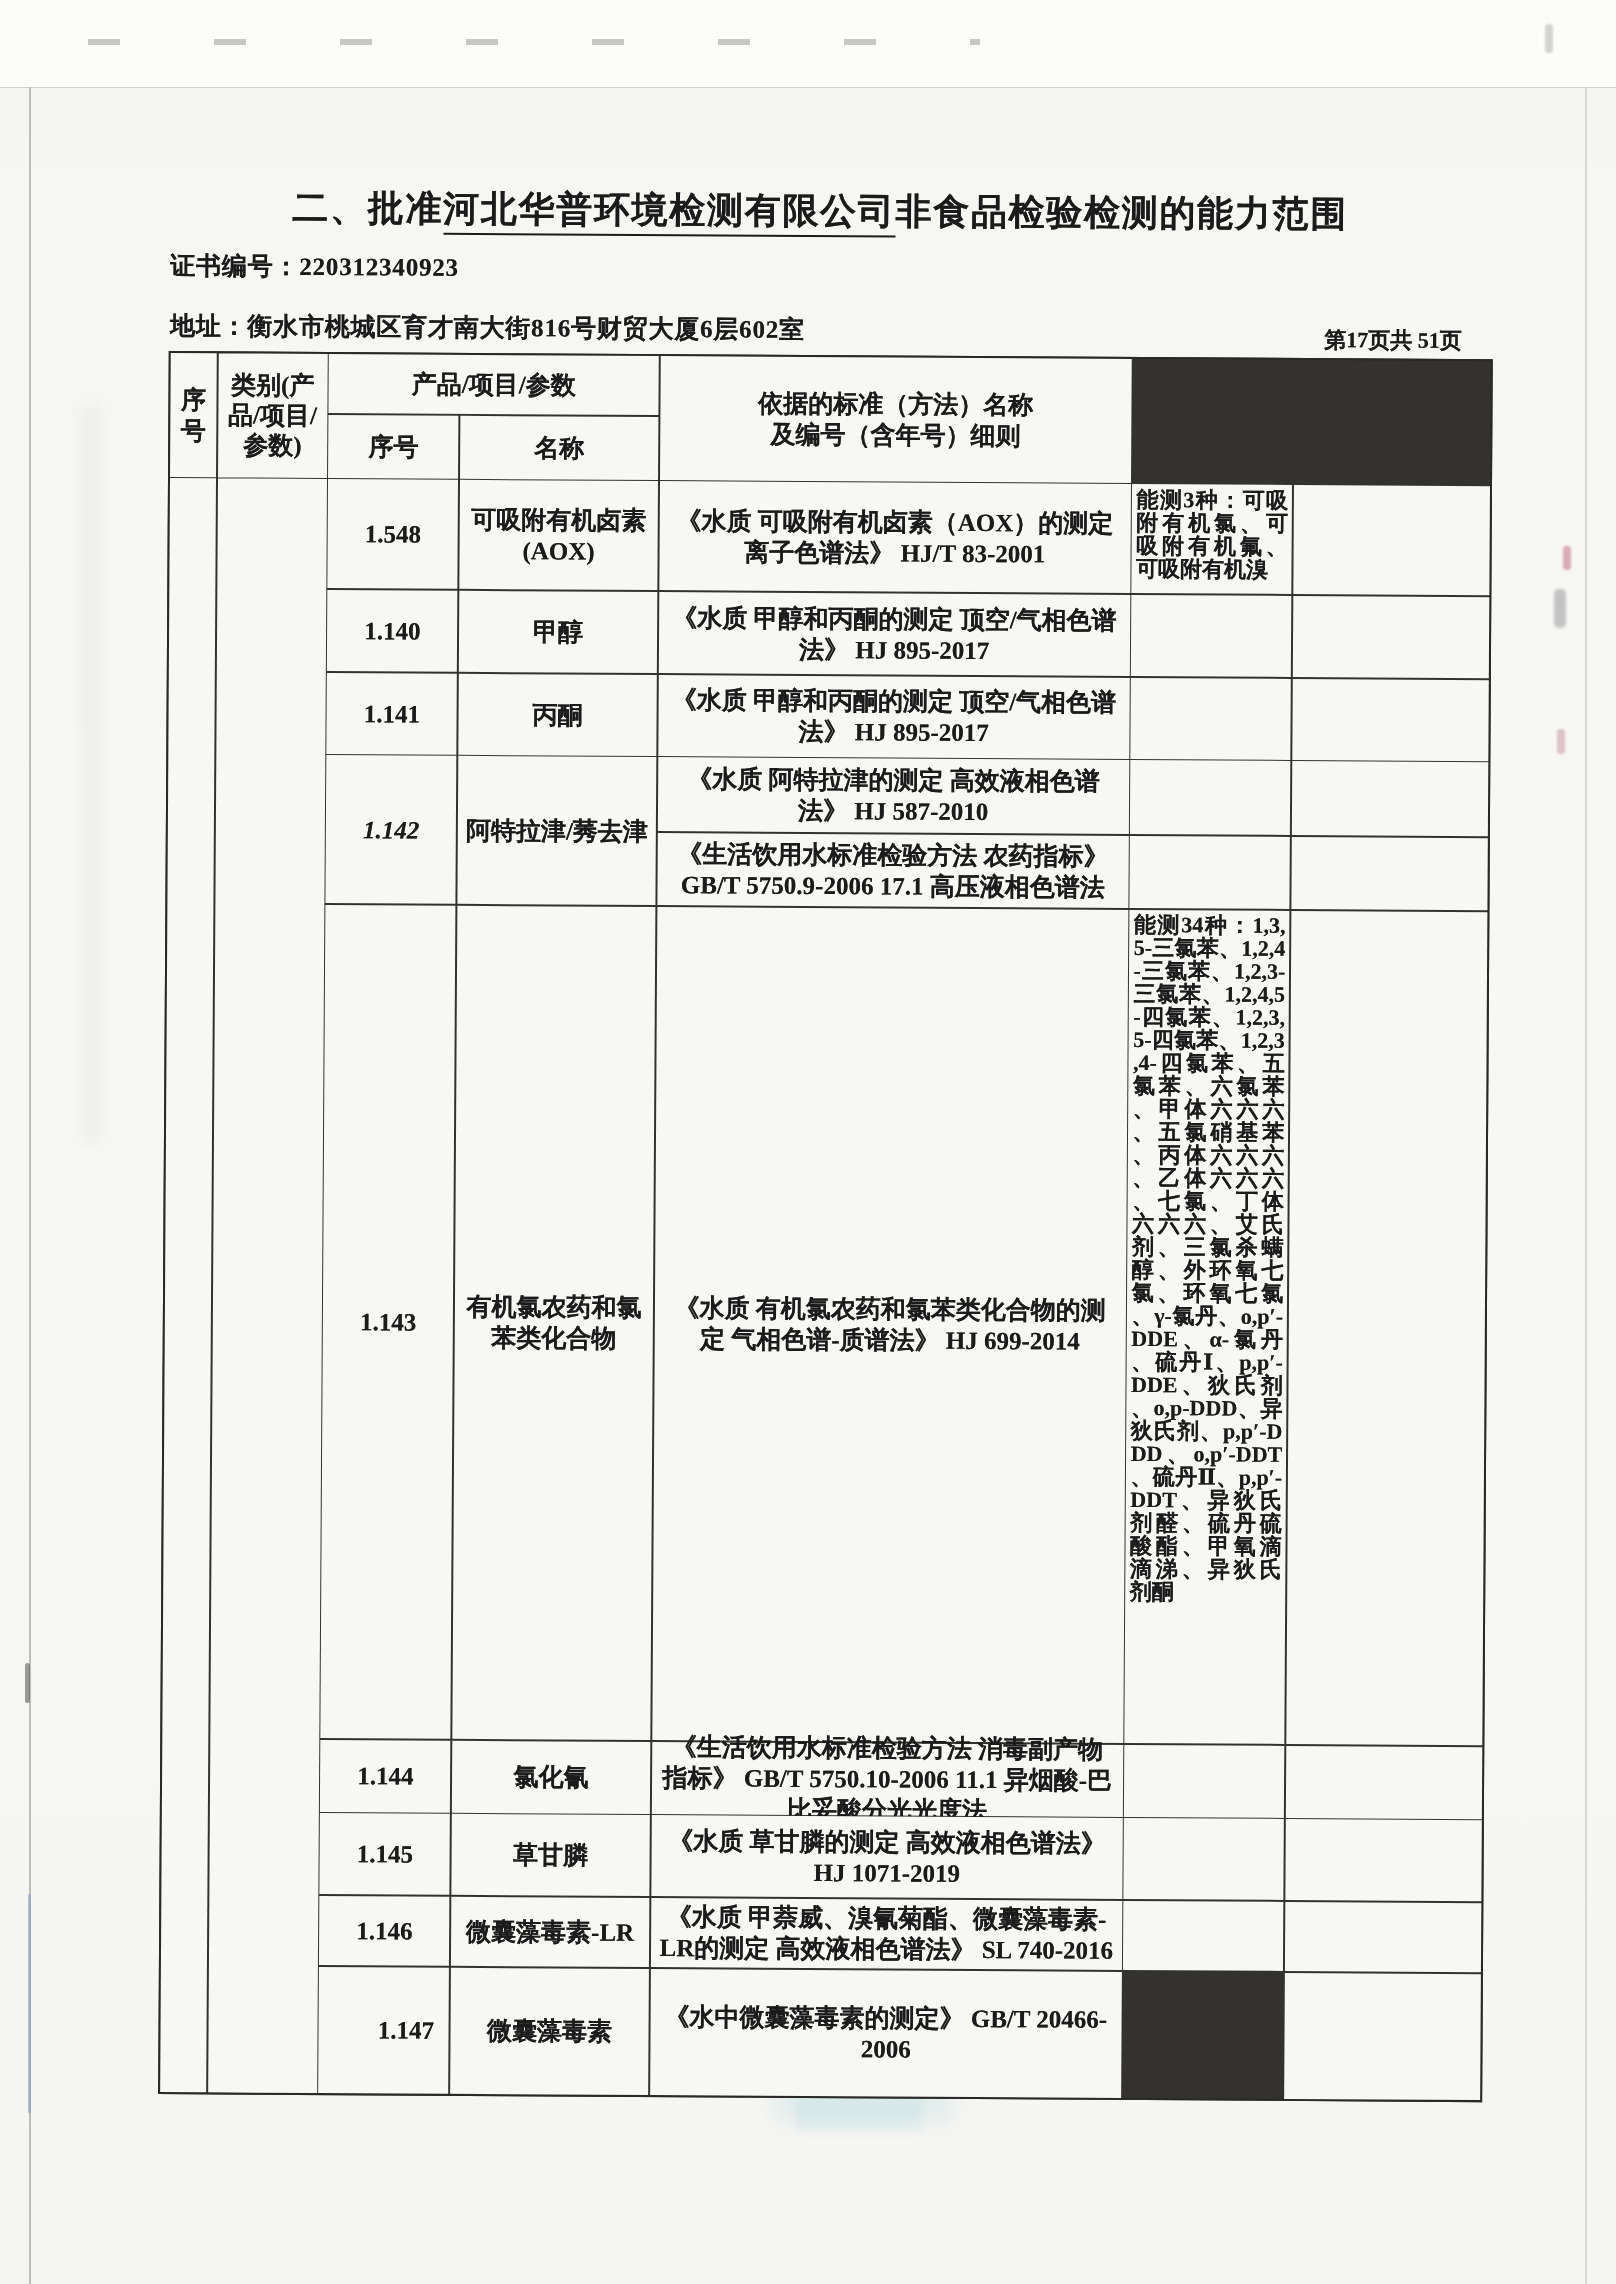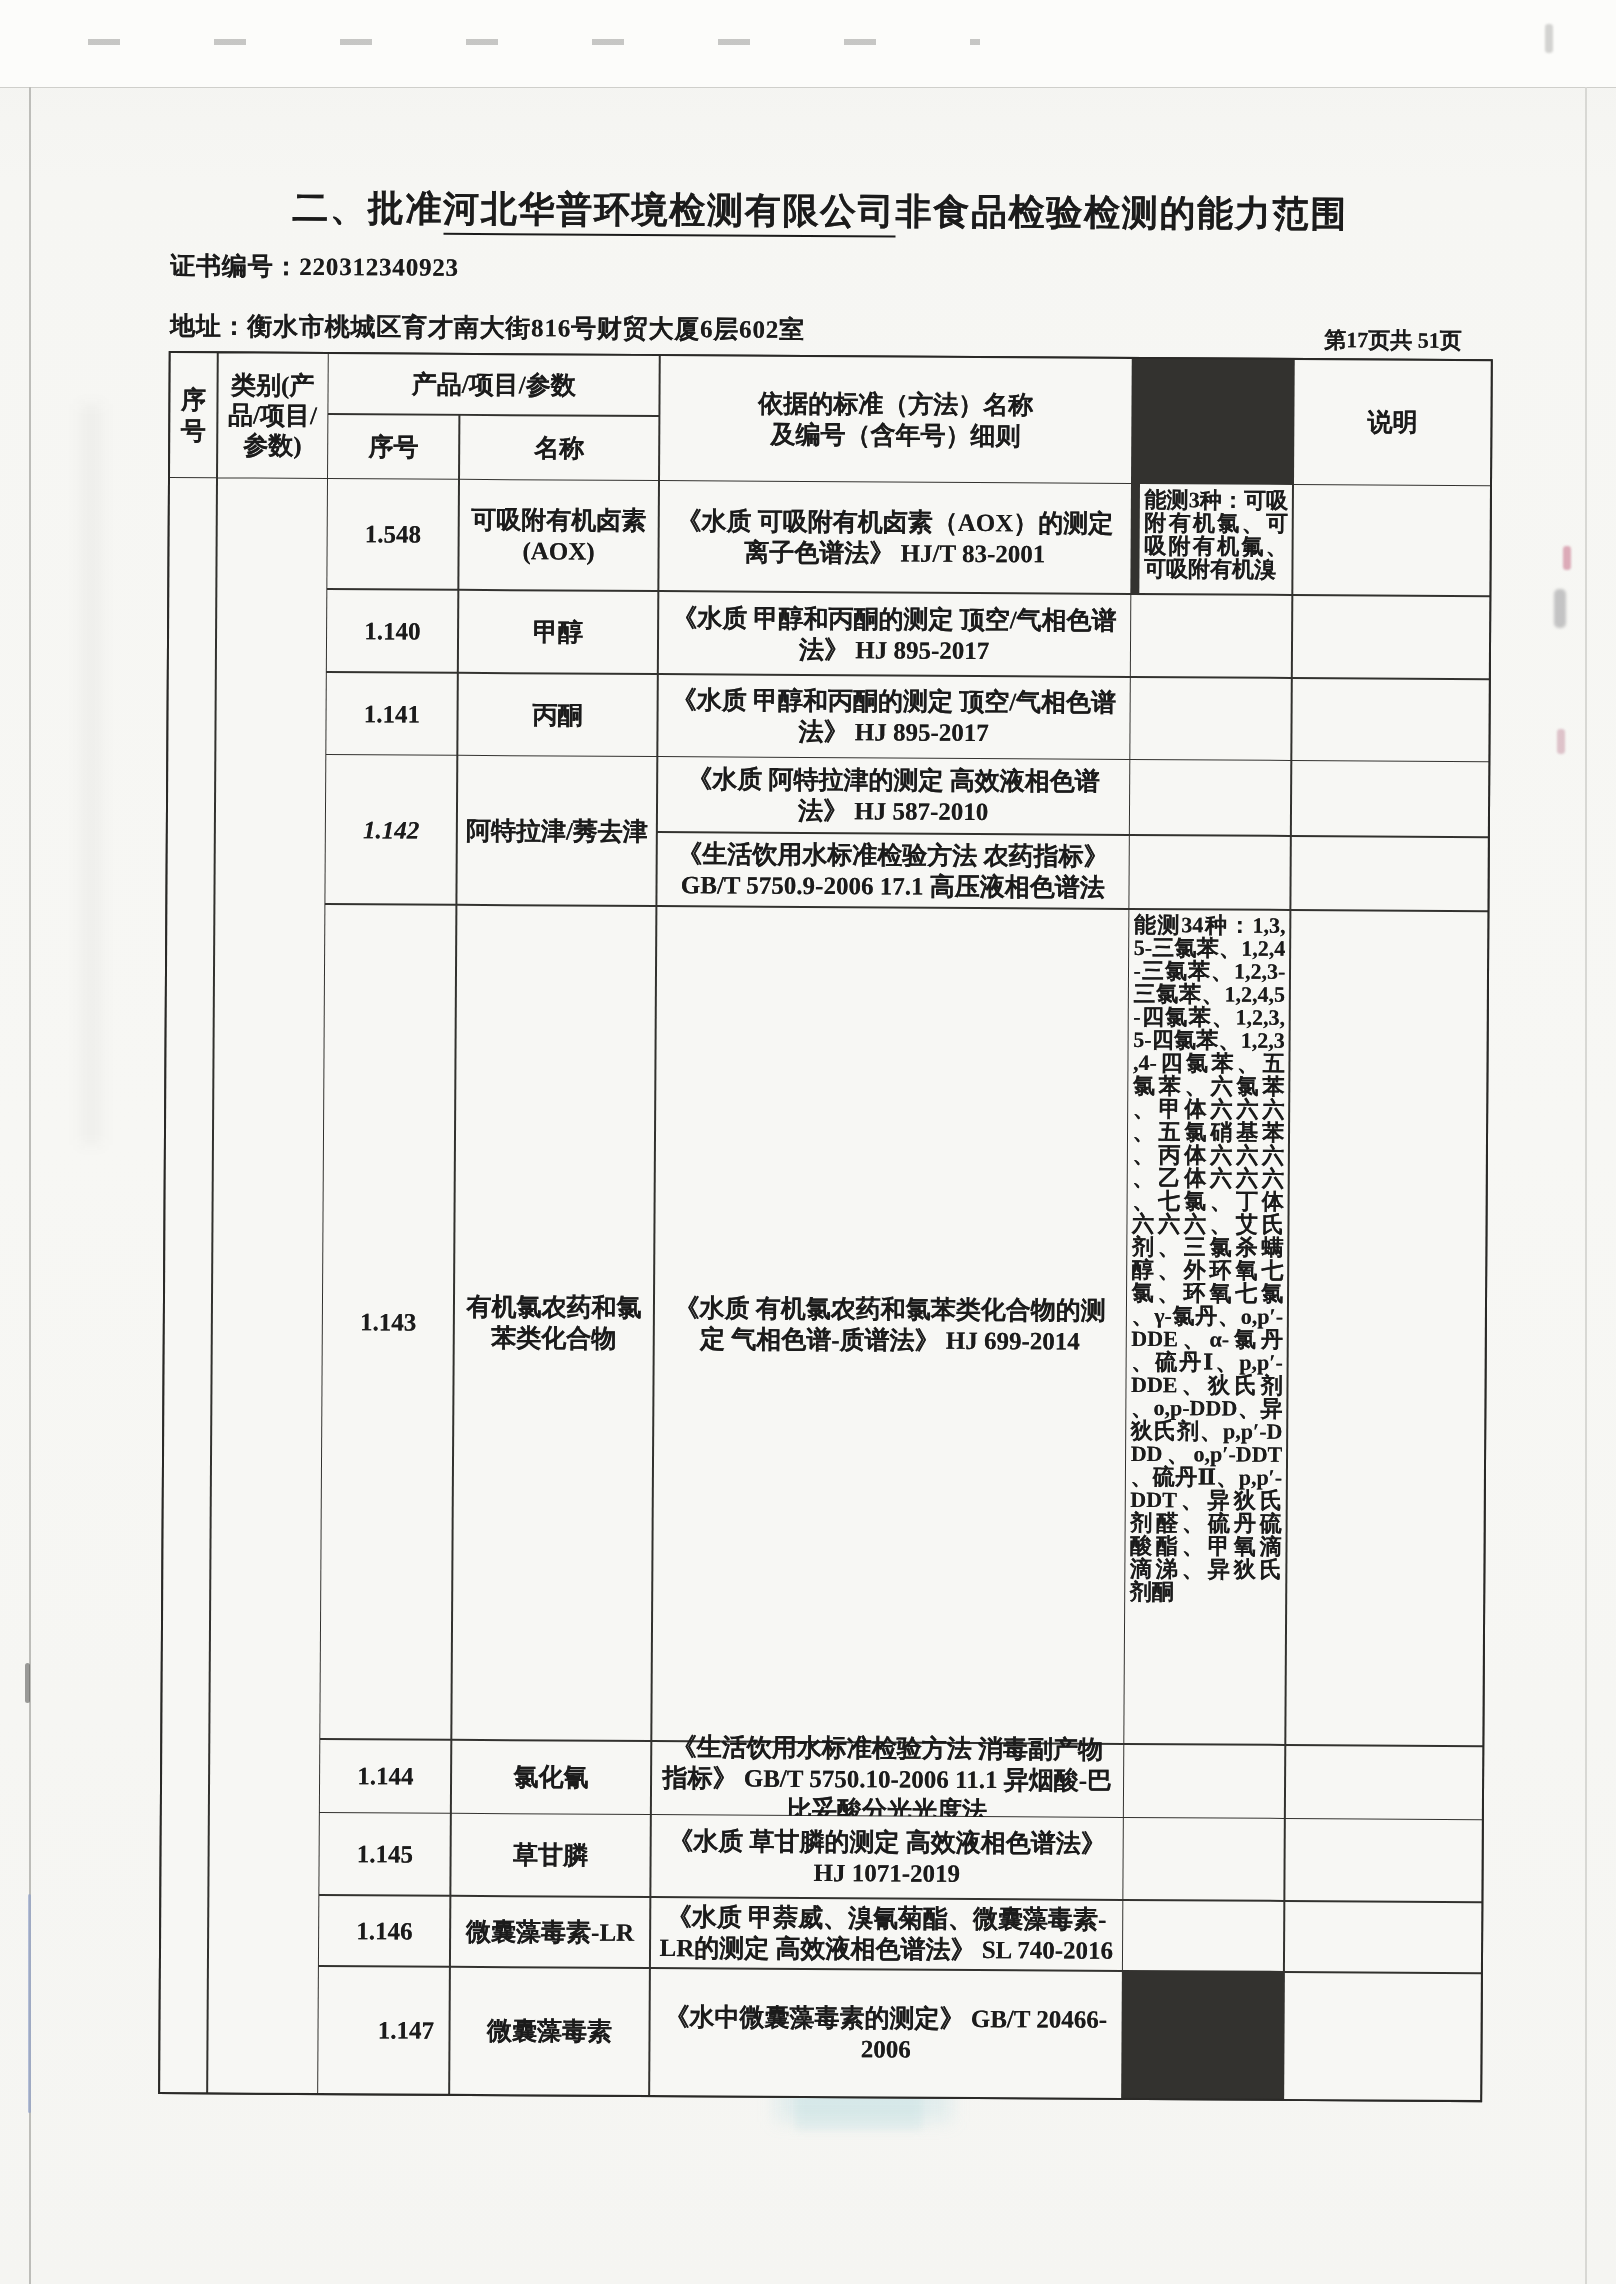--- a/index.html
+++ b/index.html
@@ -98,27 +98,26 @@
   <div class="page-num txt">第17页共  51页</div>
 
   <div id="grid">
     <div class="cell hdr h-seq">序号</div>
     <div class="cell hdr h-cat">类别(产品/项目/参数)</div>
     <div class="cell hdr h-prod">产品/项目/参数</div>
     <div class="cell hdr h-subseq">序号</div>
     <div class="cell hdr h-subname">名称</div>
     <div class="cell hdr h-std pre">依据的标准（方法）名称
 及编号（含年号）细则</div>
-    <div class="cell hdr h-note">说明</div>
     <div class="cell b-col1"></div>
     <div class="cell b-col2"></div>
   <div class="cell seq-cell" style="grid-area: 3 / 3 / 4;">1.548</div>
       <div class="cell name-cell" style="grid-area: 3 / 4 / 4;">可吸附有机卤素(AOX)</div>
       <div class="cell std-cell" style="grid-area: 3 / 5 / 4;">《水质 可吸附有机卤素（AOX）的测定 离子色谱法》  HJ/T 83-2001</div>
-      <div class="cell limit-cell" style="grid-area: 3 / 6 / 4; margin-left: 8px;">能测3种：可吸附有机氯、可吸附有机氟、可吸附有机溴</div>
+      <div class="cell limit-cell" style="grid-area: 3 / 6 / 4;">能测3种：可吸附有机氯、可吸附有机氟、可吸附有机溴</div>
       <div class="cell " style="grid-area: 3 / 7 / 4;"></div>
       <div class="cell seq-cell" style="grid-area: 4 / 3 / 5;">1.140</div>
       <div class="cell name-cell" style="grid-area: 4 / 4 / 5;">甲醇</div>
       <div class="cell std-cell" style="grid-area: 4 / 5 / 5;">《水质 甲醇和丙酮的测定 顶空/气相色谱法》  HJ 895-2017</div>
       <div class="cell " style="grid-area: 4 / 6 / 5;"></div>
       <div class="cell " style="grid-area: 4 / 7 / 5;"></div>
       <div class="cell seq-cell" style="grid-area: 5 / 3 / 6;">1.141</div>
       <div class="cell name-cell" style="grid-area: 5 / 4 / 6;">丙酮</div>
       <div class="cell std-cell" style="grid-area: 5 / 5 / 6;">《水质 甲醇和丙酮的测定 顶空/气相色谱法》  HJ 895-2017</div>
       <div class="cell " style="grid-area: 5 / 6 / 6;"></div>

